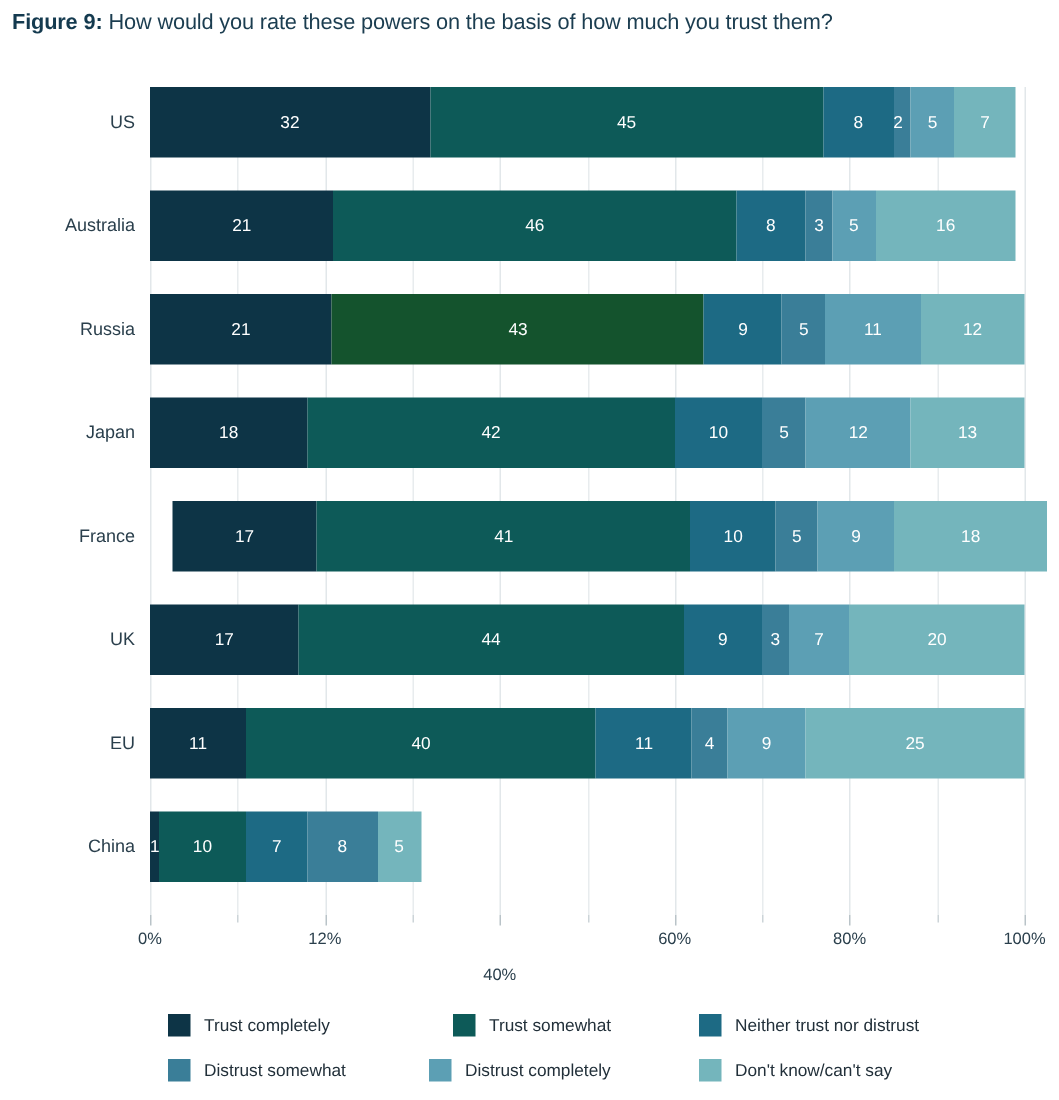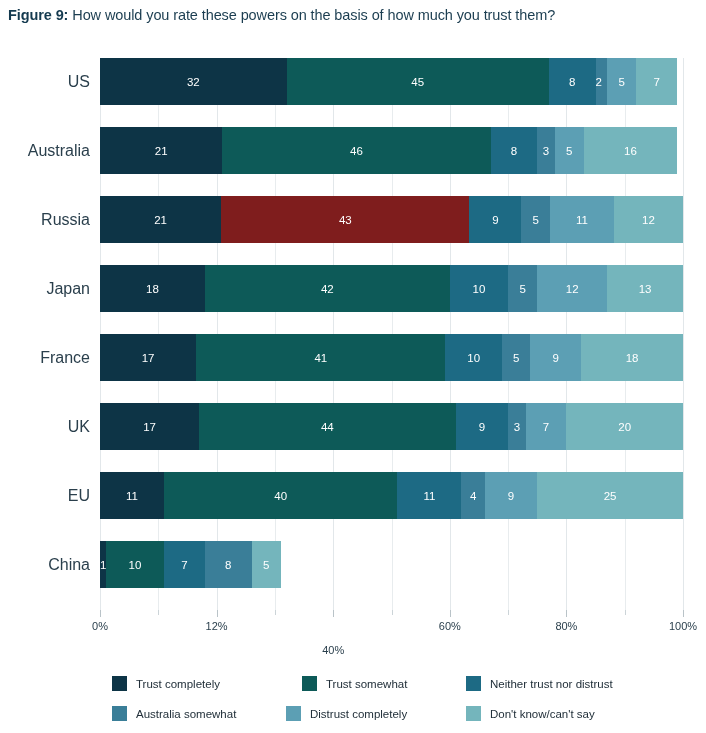--- a/index.html
+++ b/index.html
@@ -74,21 +74,21 @@
     left: 0;
     width: 100%;
     height: 47px;
     display: flex;
   }
   .cat-label {
     position: absolute;
     left: -96px;
     width: 86px;
     text-align: right;
-    font-size: 16px;
+    font-size: 12px;
     color: #2a3f4c;
     line-height: 47px;
     white-space: nowrap;
   }
 
   .seg {
     height: 100%;
     position: relative;
     display: flex;
     align-items: center;
@@ -223,21 +223,21 @@
           </div>
           <div class="seg" style="width: 93.28px; background: rgb(116, 181, 188);">
             <span>16</span>
           </div>
         </div>
         <div class="row" style="top: 138px;">
           <div class="cat-label">Russia</div>
           <div class="seg" style="width: 122.43px; background: rgb(13, 52, 70);">
             <span>21</span>
           </div>
-          <div class="seg" style="width: 250.69px; background: #7f1d1d;">
+          <div class="seg" style="width: 250.69px; background: #14532d;">
             <span>43</span>
           </div>
           <div class="seg" style="width: 52.47px; background: rgb(29, 106, 132);">
             <span>9</span>
           </div>
           <div class="seg" style="width: 29.15px; background: rgb(58, 126, 152);">
             <span>5</span>
           </div>
           <div class="seg" style="width: 64.13px; background: rgb(92, 159, 180);">
             <span>11</span>
@@ -260,21 +260,21 @@
           <div class="seg" style="width: 29.15px; background: rgb(58, 126, 152);">
             <span>5</span>
           </div>
           <div class="seg" style="width: 69.96px; background: rgb(92, 159, 180);">
             <span>12</span>
           </div>
           <div class="seg" style="width: 75.79px; background: rgb(116, 181, 188);">
             <span>13</span>
           </div>
         </div>
-        <div class="row" style="top: 276px;">
+        <div class="row" style="top: 276px; padding-left: 15px;">
           <div class="cat-label">France</div>
           <div class="seg" style="width: 99.11px; background: rgb(13, 52, 70);">
             <span>17</span>
           </div>
           <div class="seg" style="width: 257px; background: rgb(13, 90, 88);">
             <span>41</span>
           </div>
           <div class="seg" style="width: 58.3px; background: rgb(29, 106, 132);">
             <span>10</span>
           </div>
@@ -380,21 +380,21 @@
     <div class="legend-item" style="left: 286px; top: 8px; padding-left: 16px;">
       <div class="swatch" style="background: rgb(13, 90, 88);"></div>
       <div class="legend-label">Trust somewhat</div>
     </div>
     <div class="legend-item" style="left: 466px; top: 8px;">
       <div class="swatch" style="background: rgb(29, 106, 132);"></div>
       <div class="legend-label">Neither trust nor distrust</div>
     </div>
     <div class="legend-item" style="left: 112px; top: 38px;">
       <div class="swatch" style="background: rgb(58, 126, 152);"></div>
-      <div class="legend-label">Australia somewhat</div>
+      <div class="legend-label">Distrust somewhat</div>
     </div>
     <div class="legend-item" style="left: 286px; top: 38px;">
       <div class="swatch" style="background: rgb(92, 159, 180);"></div>
       <div class="legend-label">Distrust completely</div>
     </div>
     <div class="legend-item" style="left: 466px; top: 38px;">
       <div class="swatch" style="background: rgb(116, 181, 188);"></div>
       <div class="legend-label">Don't know/can't say</div>
     </div>
   </div>

